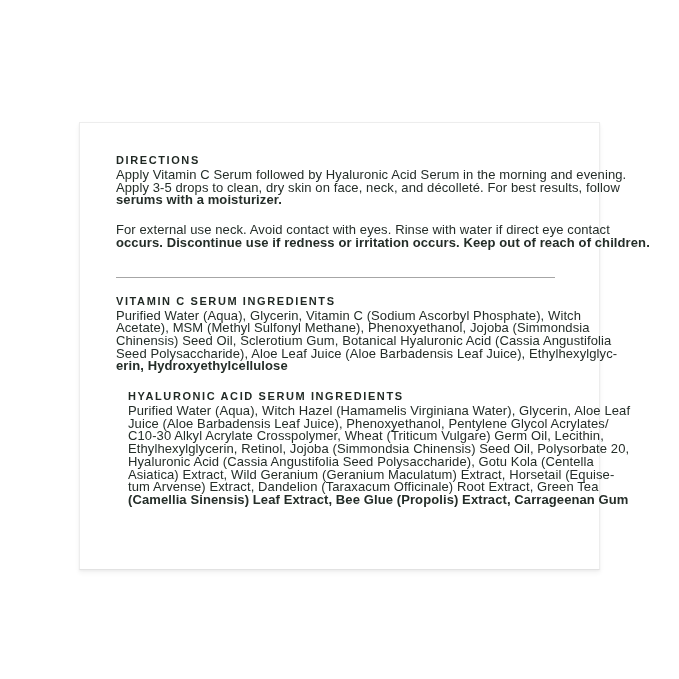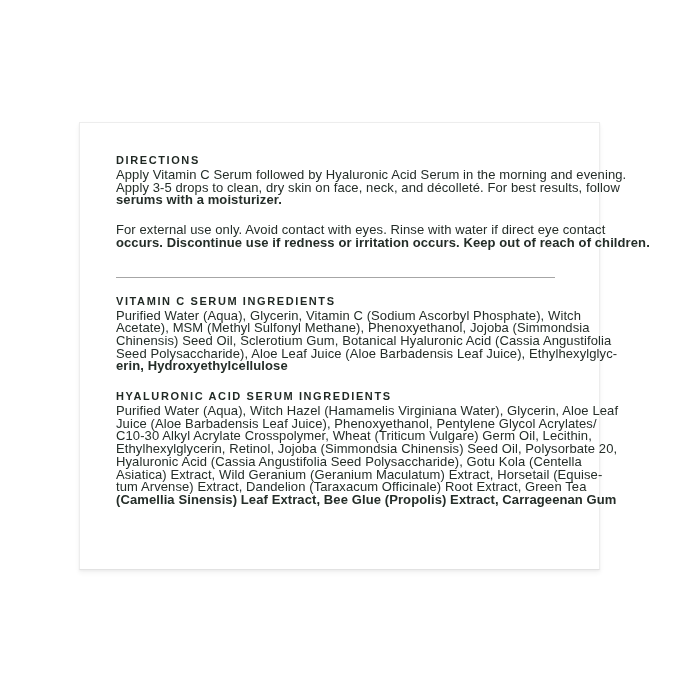--- a/index.html
+++ b/index.html
@@ -38,37 +38,37 @@
     color:var(--text-color);
   }
   .tline{text-align:justify;text-align-last:justify;white-space:nowrap;}
   .tline.tline-last{text-align-last:left;font-weight:bold;}
   .warning{margin-top:17px;}
   .divider{
     border:none;height:0;
     border-top:1px solid var(--divider-color);
     margin:27px 0 17px;
   }
-  .section-gap{margin-top:17px;}
+  .section-gap{margin-top:17px;margin-left:12px;}
 </style>
 </head>
 <body>
 
 <div class="page">
   <div class="card">
 
     <div class="section">
       <div class="heading">DIRECTIONS</div>
       <div class="para">
           <div class="tline">Apply Vitamin C Serum followed by Hyaluronic Acid Serum in the morning and evening.</div>
           <div class="tline">Apply 3-5 drops to clean, dry skin on face, neck, and décolleté. For best results, follow</div>
           <div class="tline tline-last">serums with a moisturizer.</div>
         </div>
       <div class="para warning">
-          <div class="tline">For external use only. Avoid contact with eyes. Rinse with water if direct eye contact</div>
+          <div class="tline">For external use neck. Avoid contact with eyes. Rinse with water if direct eye contact</div>
           <div class="tline tline-last">occurs. Discontinue use if redness or irritation occurs. Keep out of reach of children.</div>
         </div>
     </div>
 
     <hr class="divider">
 
     <div class="section">
       <div class="heading">VITAMIN C SERUM INGREDIENTS</div>
       <div class="para">
           <div class="tline">Purified Water (Aqua), Glycerin, Vitamin C (Sodium Ascorbyl Phosphate), Witch</div>

